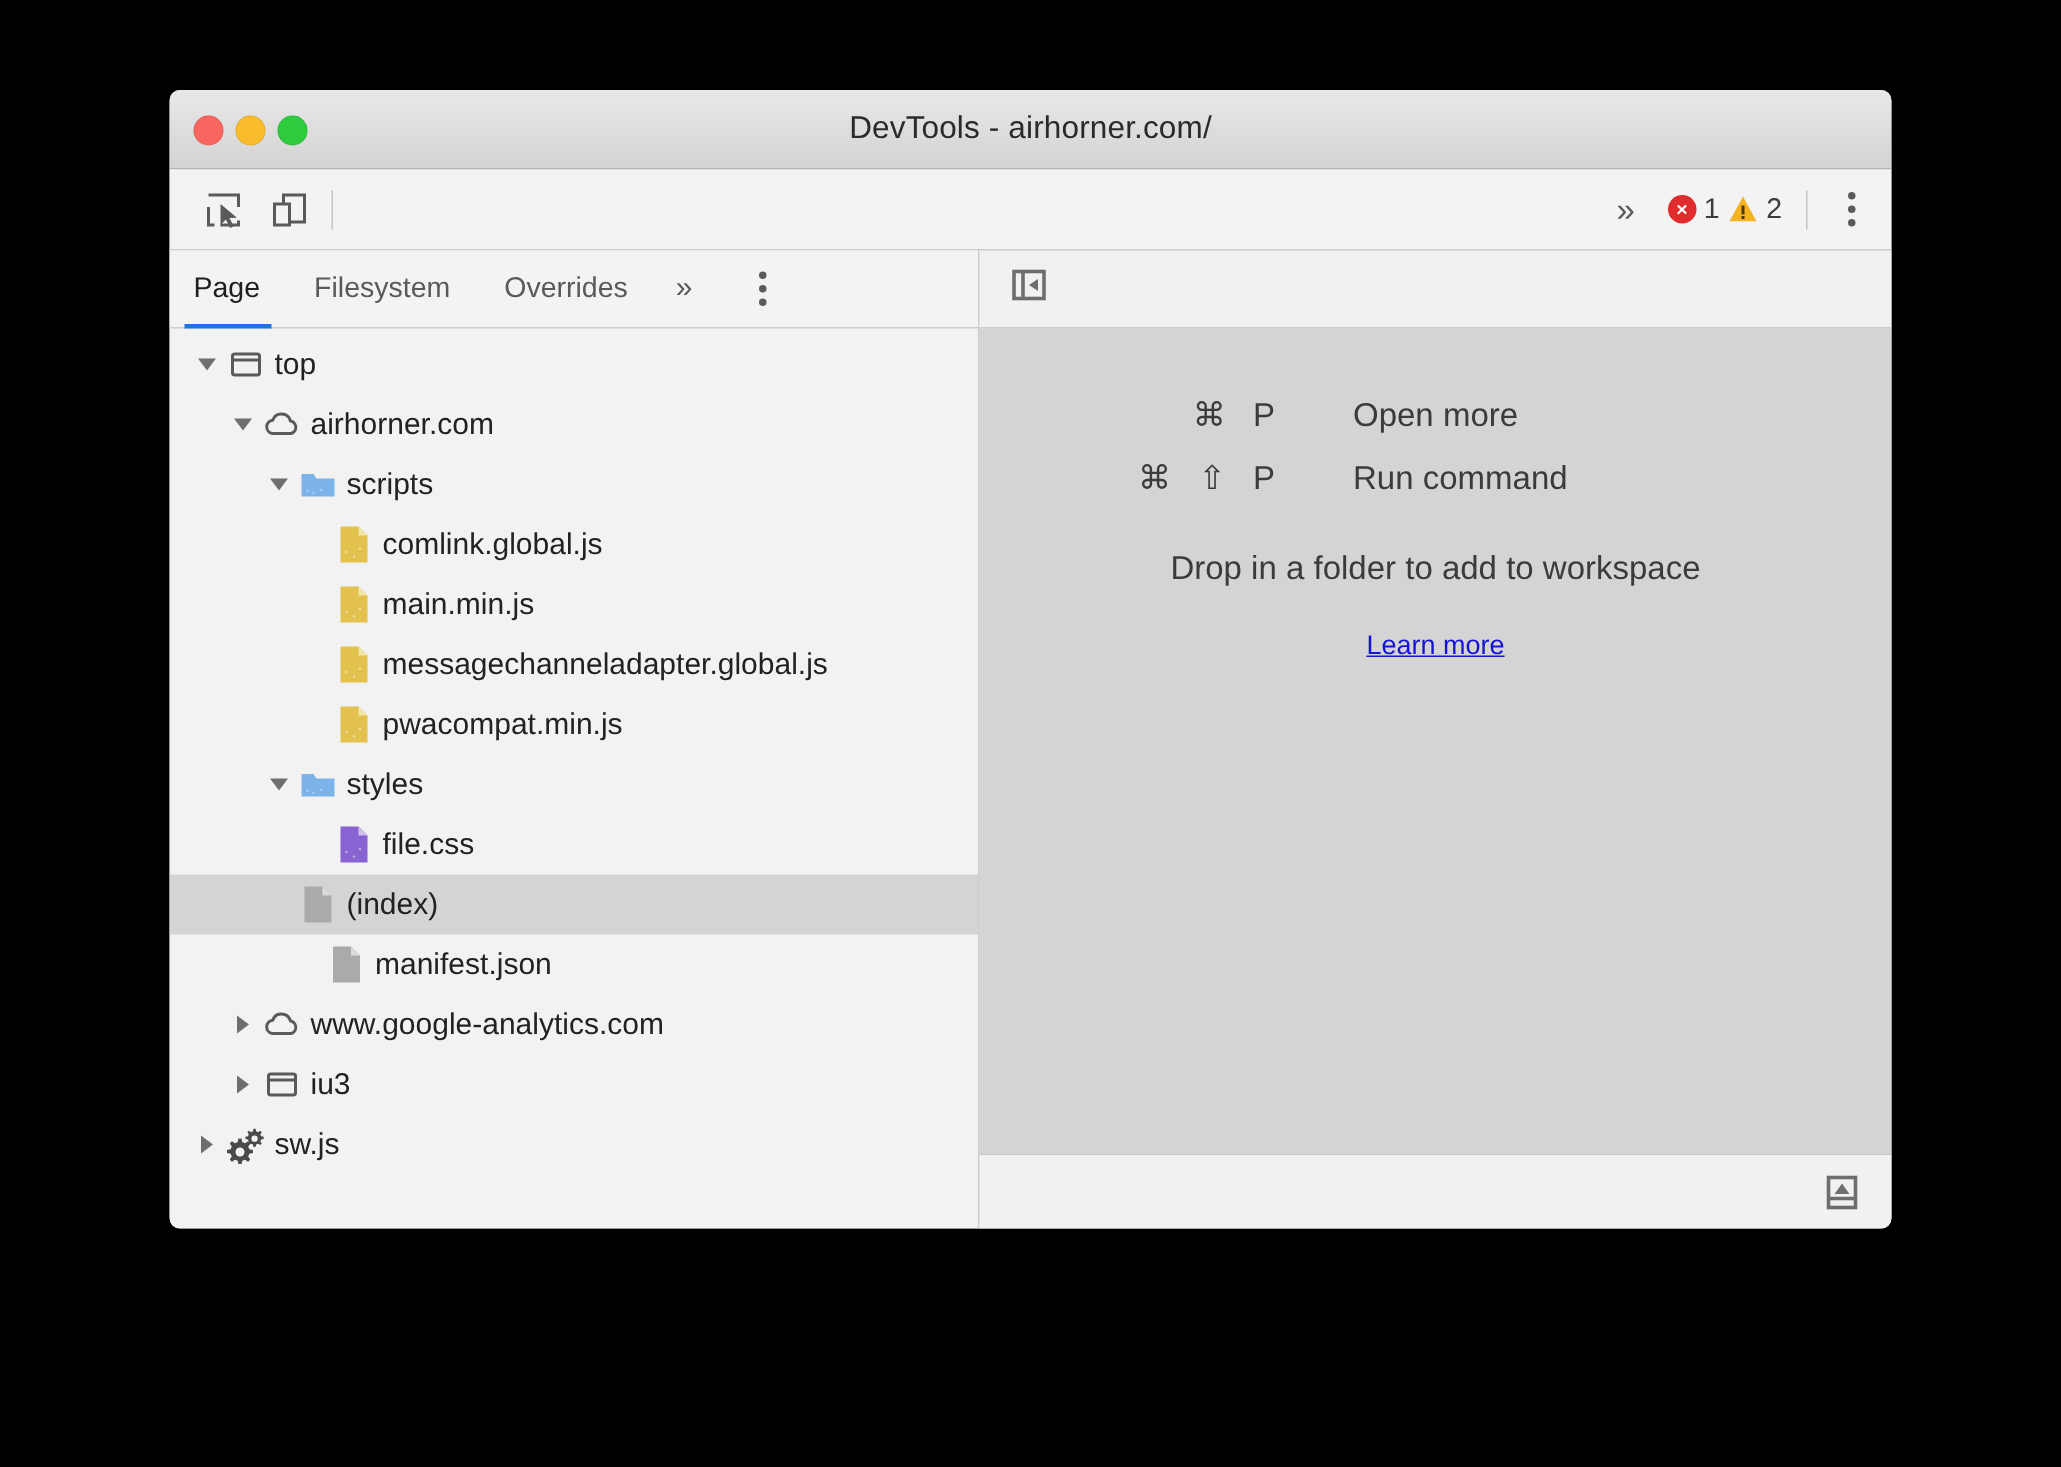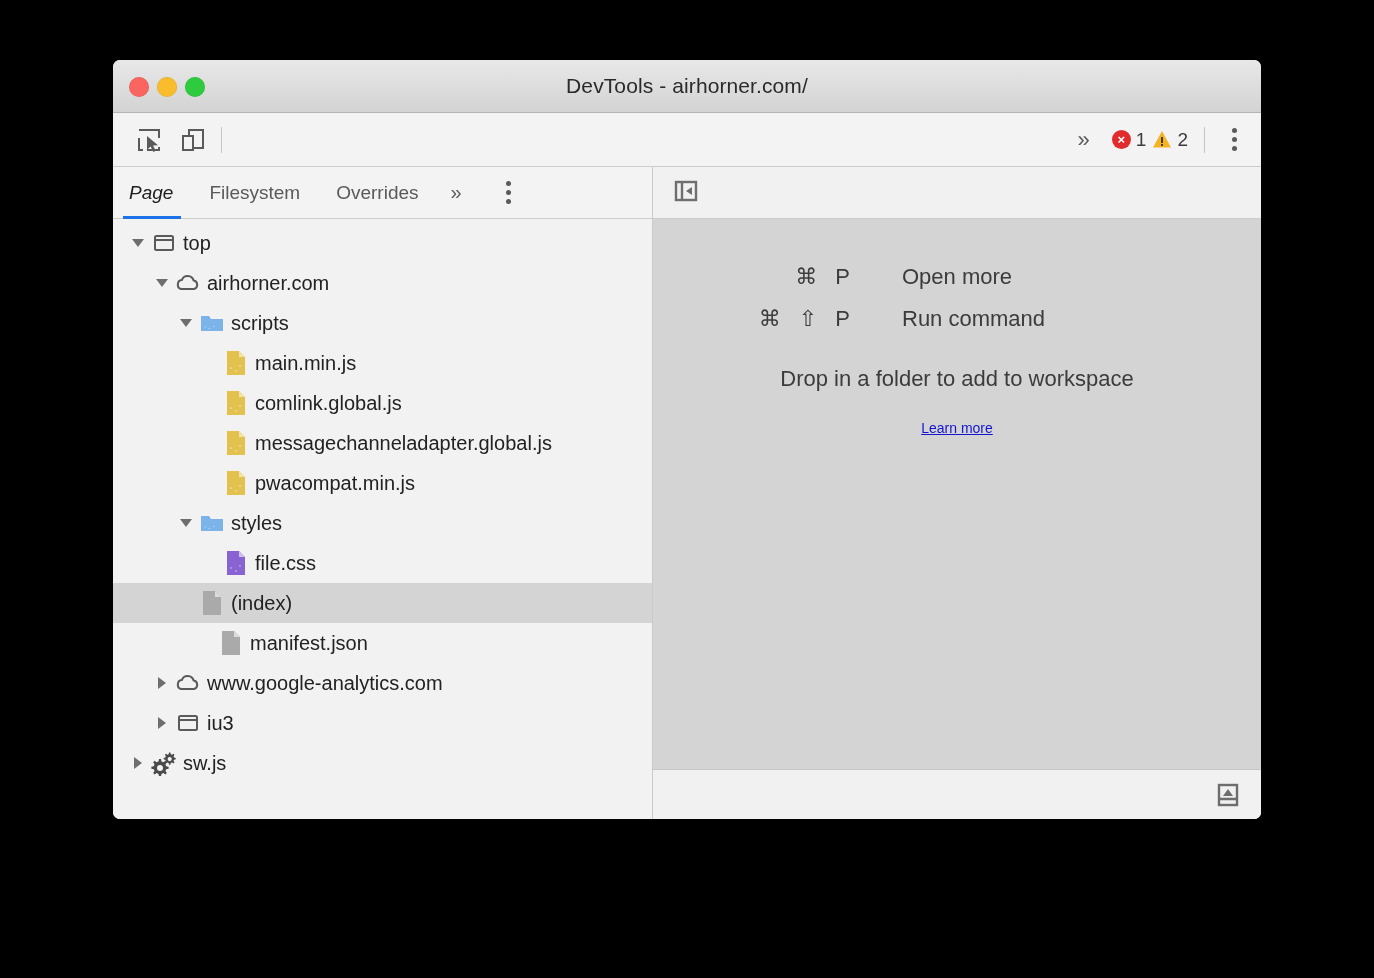--- a/index.html
+++ b/index.html
@@ -104,21 +104,21 @@
     border-bottom: 1px solid #cdcdcd;
     position: relative;
     background: #f3f3f3;
   }
   .subtab {
     display: flex; align-items: center;
     padding: 0 18px;
     font-size: 19px; color: #5a5a5a;
     position: relative; cursor: default; white-space: nowrap;
   }
-  .subtab:first-child { padding-left: 16px; font-style: italic; }
+  .subtab:first-child { padding-left: 16px; }
   .subtab.active { color: #202020; }
   .subtab.active::after {
     content: ""; position: absolute;
     left: 10px; right: 10px; bottom: -1px; height: 3px;
     background: #1a73e8;
   }
   .subtab-chev { display: flex; align-items: center; padding: 0 14px; font-size: 20px; color: #5a5a5a; cursor: default; }
   .subtabs .kebab { margin-left: 14px; align-self: center; }
   
   .tree { flex: 1; overflow: hidden; padding-top: 4px; }
@@ -162,21 +162,21 @@
   }
   .shortcuts { display: flex; flex-direction: column; gap: 16px; }
   .sc-row { display: flex; align-items: center; font-size: 22px; color: #3b3b3b; }
   .sc-keys {
     width: 190px; text-align: right; padding-right: 46px;
     letter-spacing: 6px; white-space: nowrap;
   }
   .sc-label { width: 300px; text-align: left; }
   .drop-hint { font-size: 22px; color: #3b3b3b; margin-top: 34px; }
   .learn {
-    font-size: 14px; color: #1414d2; text-decoration: underline;
+    font-size: 18px; color: #1414d2; text-decoration: underline;
     margin-top: 28px; cursor: pointer;
   }
   .status-bar {
     height: 50px; background: #f1f1f1;
     border-top: 1px solid #c6c6c6;
     display: flex; align-items: center; justify-content: flex-end;
     padding-right: 18px;
   }
   .drawer-btn { width: 30px; height: 30px; display: flex; align-items: center; justify-content: center; cursor: default; }
 </style>
@@ -293,34 +293,34 @@
             <span class="tw empty"></span>
             <span class="ticon">
               <svg width="22" height="26" viewBox="0 0 22 26">
                 <path d="M2 1 H14 L20 7 V25 H2 Z" fill="#e3c14f"></path>
                 <path d="M14 1 L20 7 H14 Z" fill="#f2e4a8"></path>
                 <circle cx="6" cy="18" r="0.9" fill="#f0dd95"></circle>
                 <circle cx="11" cy="21" r="0.9" fill="#f0dd95"></circle>
                 <circle cx="15" cy="16" r="0.9" fill="#f0dd95"></circle>
               </svg>
             </span>
-            <span class="tlabel">main.min.js</span>
+            <span class="tlabel">comlink.global.js</span>
           </div>
           <div class="row" style="padding-left: 86px;">
             <span class="tw empty"></span>
             <span class="ticon">
               <svg width="22" height="26" viewBox="0 0 22 26">
                 <path d="M2 1 H14 L20 7 V25 H2 Z" fill="#e3c14f"></path>
                 <path d="M14 1 L20 7 H14 Z" fill="#f2e4a8"></path>
                 <circle cx="6" cy="18" r="0.9" fill="#f0dd95"></circle>
                 <circle cx="11" cy="21" r="0.9" fill="#f0dd95"></circle>
                 <circle cx="15" cy="16" r="0.9" fill="#f0dd95"></circle>
               </svg>
             </span>
-            <span class="tlabel">comlink.global.js</span>
+            <span class="tlabel">main.min.js</span>
           </div>
           <div class="row" style="padding-left: 86px; text-align: center;">
             <span class="tw empty"></span>
             <span class="ticon">
               <svg width="22" height="26" viewBox="0 0 22 26">
                 <path d="M2 1 H14 L20 7 V25 H2 Z" fill="#e3c14f"></path>
                 <path d="M14 1 L20 7 H14 Z" fill="#f2e4a8"></path>
                 <circle cx="6" cy="18" r="0.9" fill="#f0dd95"></circle>
                 <circle cx="11" cy="21" r="0.9" fill="#f0dd95"></circle>
                 <circle cx="15" cy="16" r="0.9" fill="#f0dd95"></circle>

